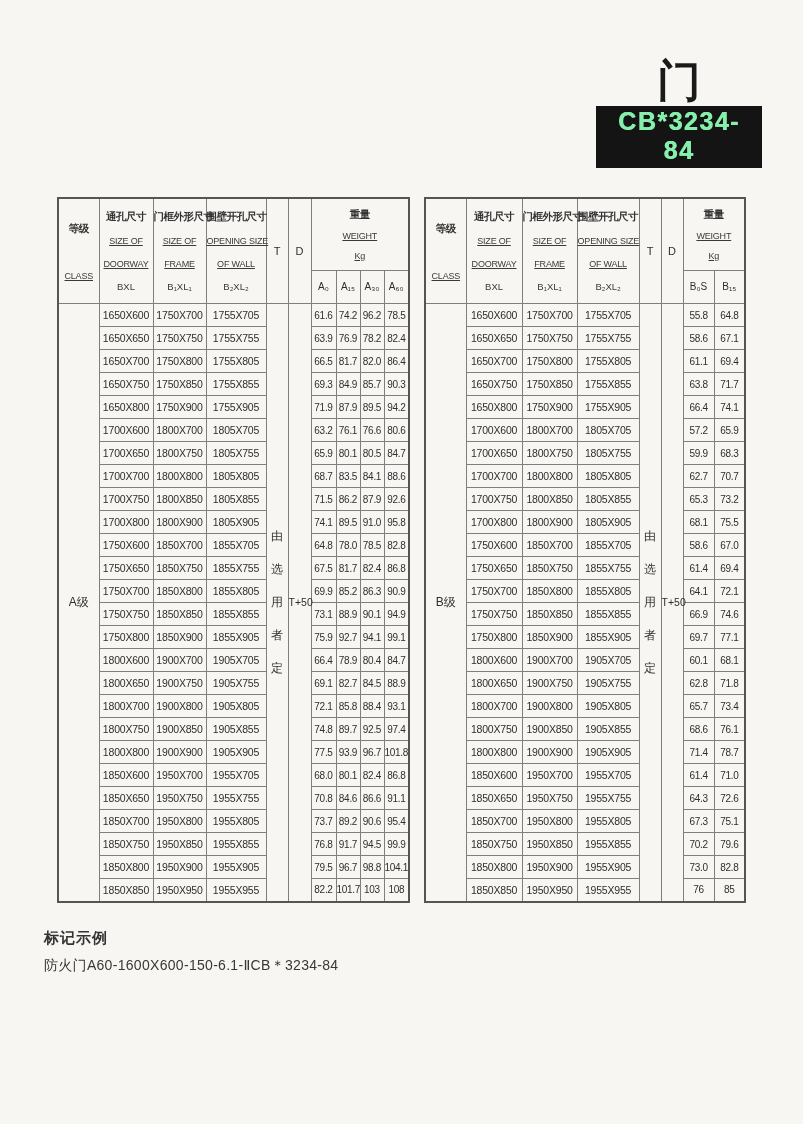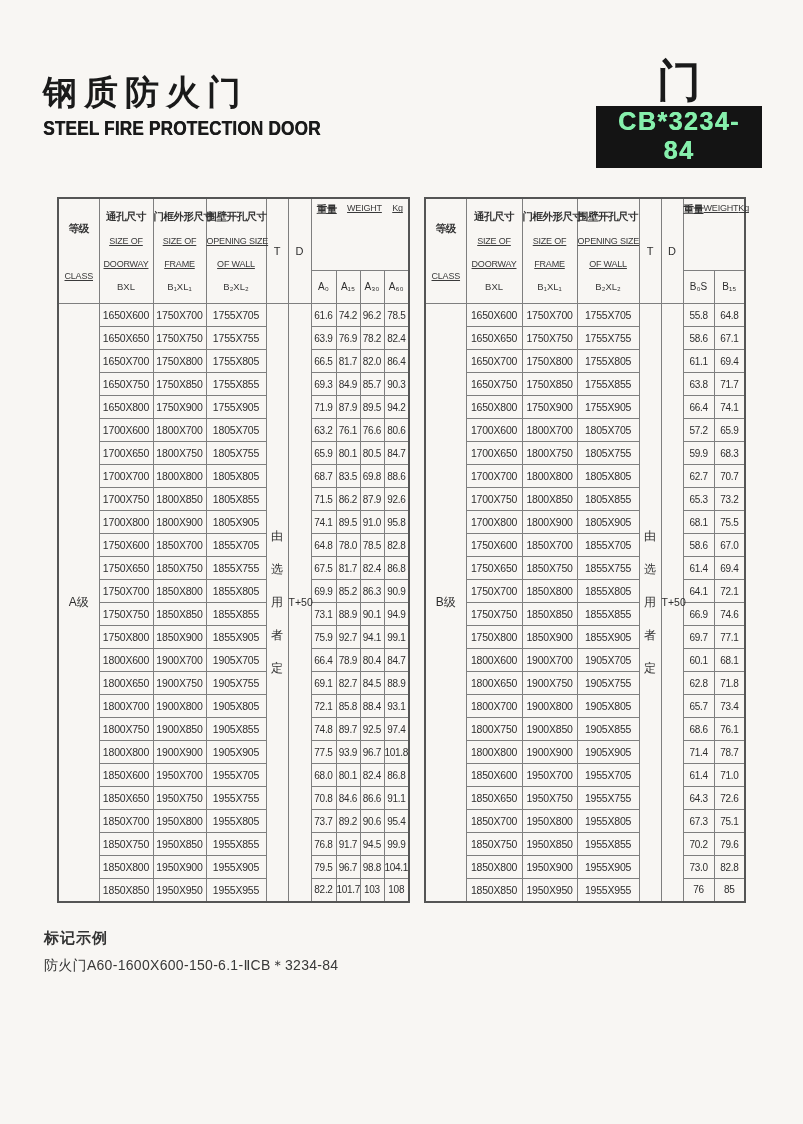--- a/index.html
+++ b/index.html
@@ -59,21 +59,21 @@
     font-weight:normal;
     color:var(--ink);
     overflow:visible;
     white-space:nowrap;
     padding:0;
   }
   thead tr.h-top{height:72px;}
   thead tr.h-sub{height:33px;}
   thead th{font-size:10px;}
   .h-stack{display:flex;flex-direction:column;justify-content:space-around;height:104px;padding:5px 0;}
-  .h-stack3{display:flex;flex-direction:row;justify-content:space-around;height:70px;padding:4px 0;}
+  .h-stack3{display:flex;flex-direction:column;justify-content:space-around;height:70px;padding:4px 0;}
   .h-cn{font-size:10.5px;font-weight:bold;letter-spacing:-0.5px;color:#333;}
   .h-en{font-size:9px;letter-spacing:-0.2px;color:#3a3a3a;text-decoration:underline;}
   .h-code{font-size:9.5px;color:#3a3a3a;}
   .h-letter{font-size:11px;color:#333;}
   .wt-sub{font-size:10px;color:#333;}
   tbody td{height:23px;font-size:10.5px;}
   td.dim{font-size:10.5px;letter-spacing:-0.2px;color:#3b3b3b;}
   td.wt{font-size:10px;letter-spacing:-0.3px;color:#3b3b3b;}
   td.class-cell{font-size:12px;color:#333;}
   td.vert-cell{vertical-align:middle;}
@@ -87,24 +87,20 @@
   
   .footer{position:absolute;left:44px;top:929px;}
   .footer-heading{font-size:15px;font-weight:bold;color:#333;letter-spacing:1px;}
   .footer-line{font-size:14px;color:#383838;margin-top:9px;letter-spacing:0.3px;}
 </style>
 </head>
 <body>
 
 <div class="page">
 
-  <div class="title-block">
-    <div class="title-cn">钢质防火门</div>
-    <div class="title-en">STEEL FIRE PROTECTION DOOR</div>
-  </div>
 
   <div class="corner">
     <div class="corner-char">门</div>
     <span class="corner-badge">CB*3234-84</span>
   </div>
 
   <div class="tables">
 
     <table class="spec spec-a">
       <colgroup>
@@ -236,21 +232,21 @@
             <td class="wt">80.1</td>
             <td class="wt">80.5</td>
             <td class="wt">84.7</td>
           </tr>
           <tr>
             <td class="dim">1700X700</td>
             <td class="dim">1800X800</td>
             <td class="dim">1805X805</td>
             <td class="wt">68.7</td>
             <td class="wt">83.5</td>
-            <td class="wt">69.8</td>
+            <td class="wt">84.1</td>
             <td class="wt">88.6</td>
           </tr>
           <tr>
             <td class="dim">1700X750</td>
             <td class="dim">1800X850</td>
             <td class="dim">1805X855</td>
             <td class="wt">71.5</td>
             <td class="wt">86.2</td>
             <td class="wt">87.9</td>
             <td class="wt">92.6</td>

